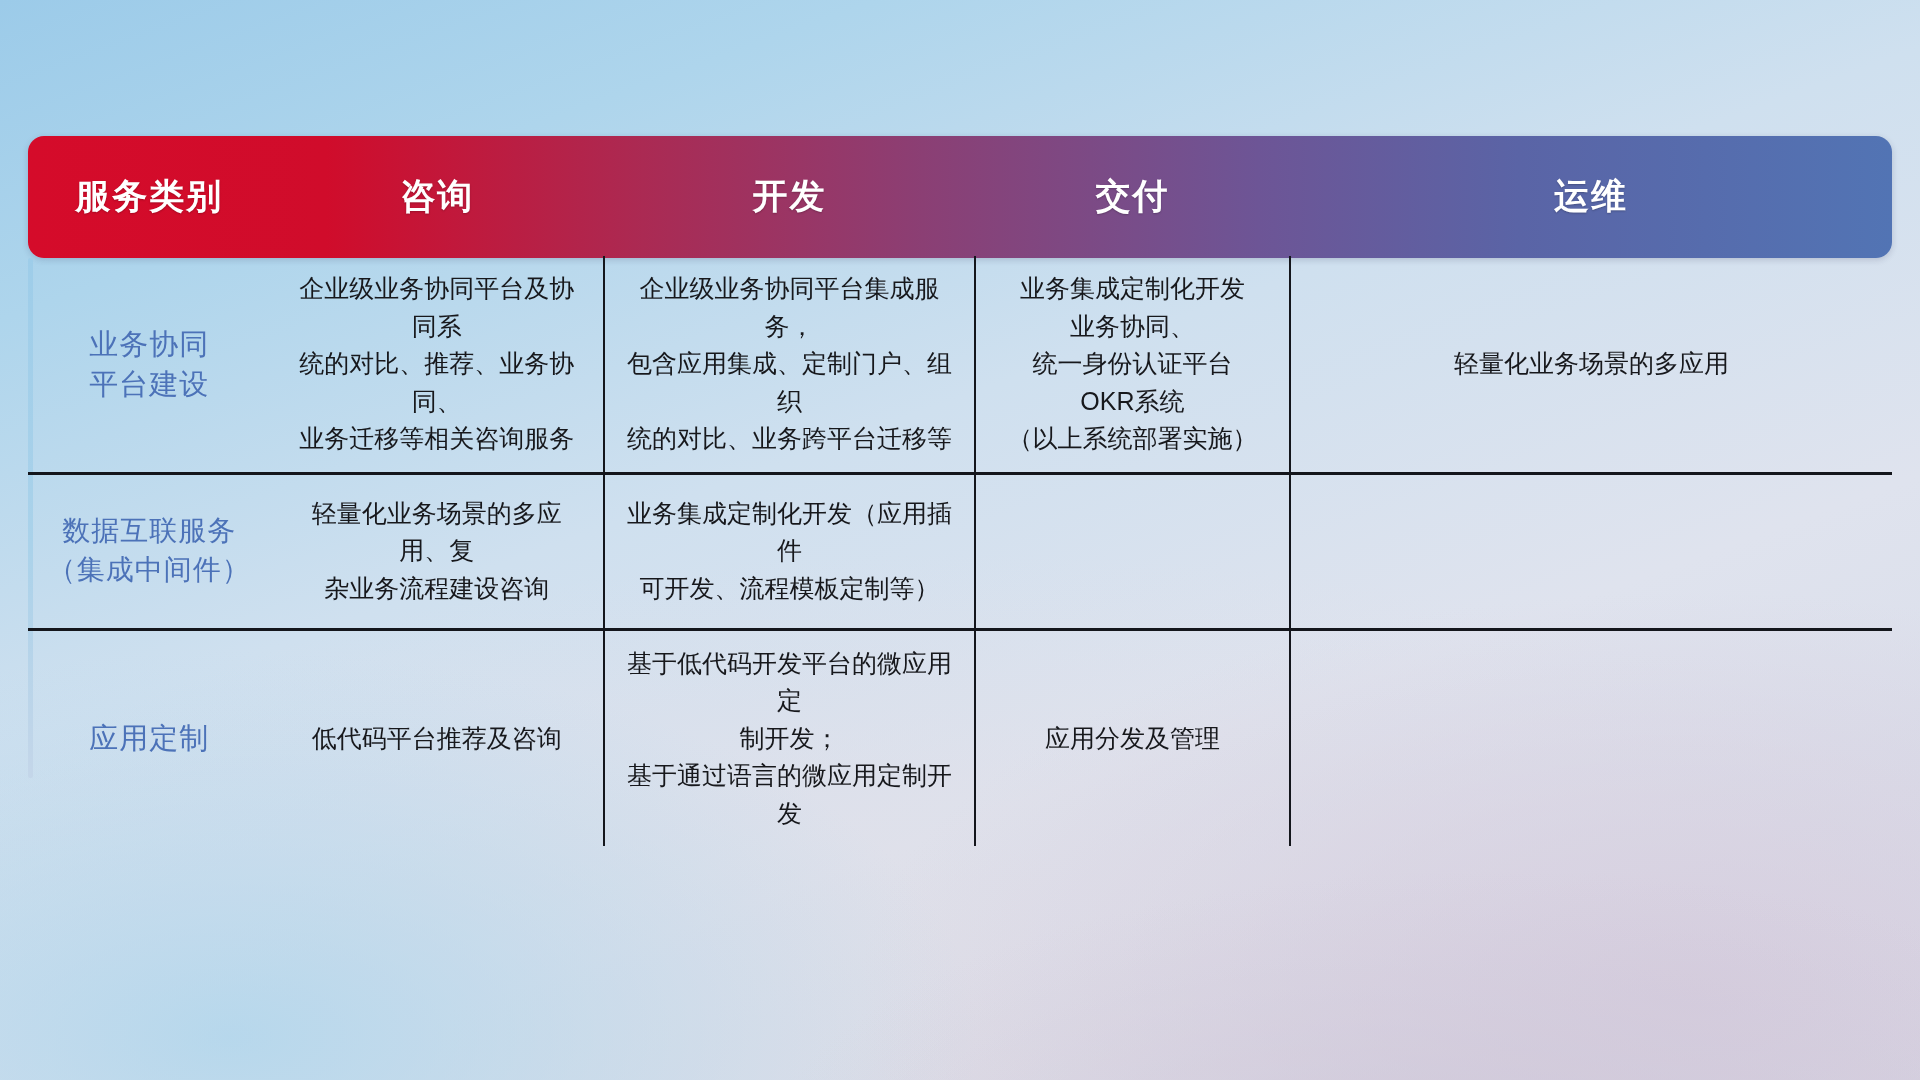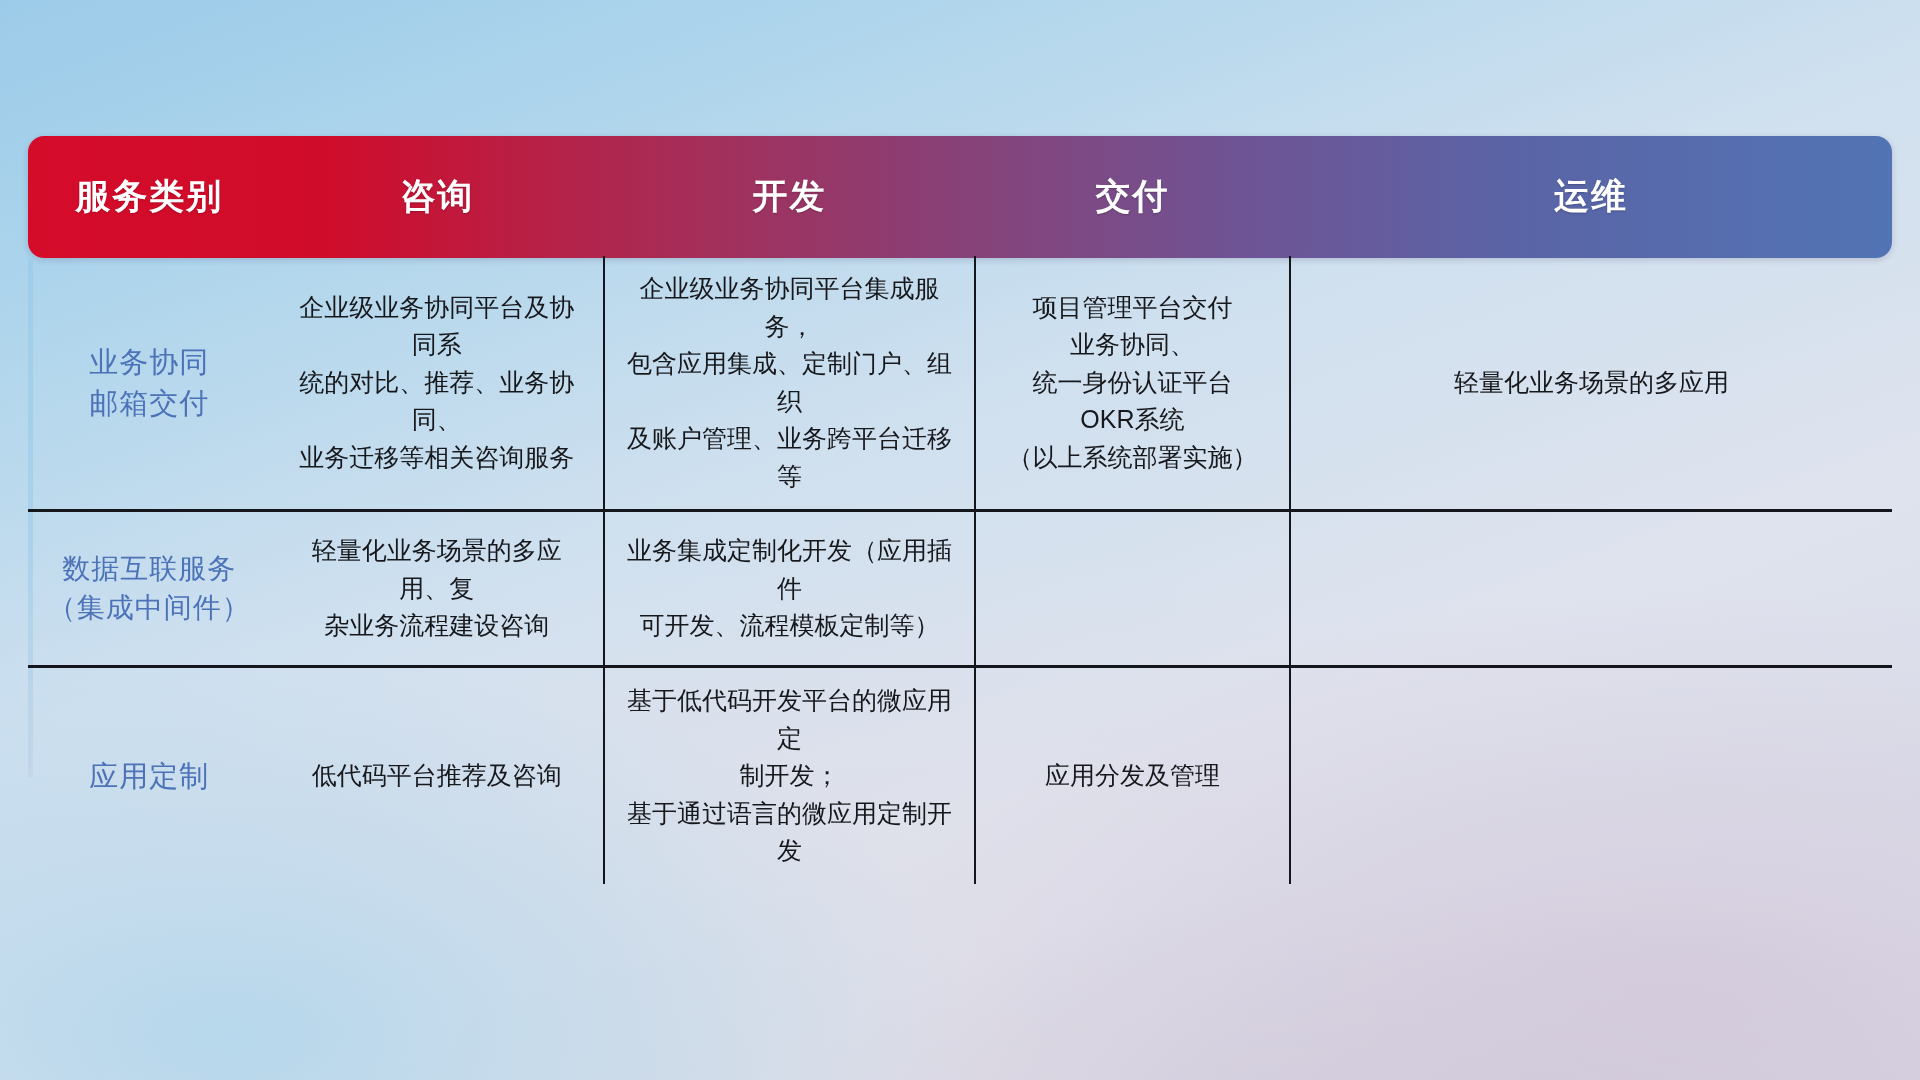--- a/index.html
+++ b/index.html
@@ -154,40 +154,40 @@
           <th>运维</th>
         </tr>
       </thead>
 
       <tbody>
 
         <tr class="r1">
           <td class="rowlabel">
             <div class="cell-lines">
               <span>业务协同</span>
-              <span>邮箱交付</span>
+              <span>平台建设</span>
             </div>
           </td>
           <td>
             <div class="cell-lines">
               <span>企业级业务协同平台及协同系</span>
               <span>统的对比、推荐、业务协同、</span>
               <span>业务迁移等相关咨询服务</span>
             </div>
           </td>
           <td>
             <div class="cell-lines">
               <span>企业级业务协同平台集成服务，</span>
               <span>包含应用集成、定制门户、组织</span>
-              <span>及账户管理、业务跨平台迁移等</span>
-            </div>
-          </td>
-          <td>
-            <div class="cell-lines">
-              <span>项目管理平台交付</span>
+              <span>统的对比、业务跨平台迁移等</span>
+            </div>
+          </td>
+          <td>
+            <div class="cell-lines">
+              <span>业务集成定制化开发</span>
               <span>业务协同、</span>
               <span>统一身份认证平台</span>
               <span>OKR系统</span>
               <span>（以上系统部署实施）</span>
             </div>
           </td>
           <td class="last-col">
             <div class="cell-lines">
               <span>轻量化业务场景的多应用</span>
             </div>

